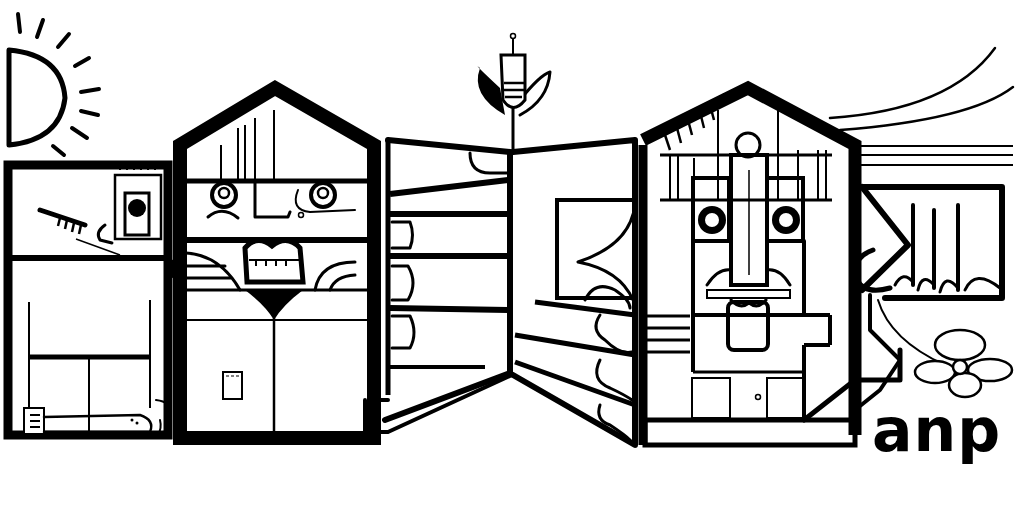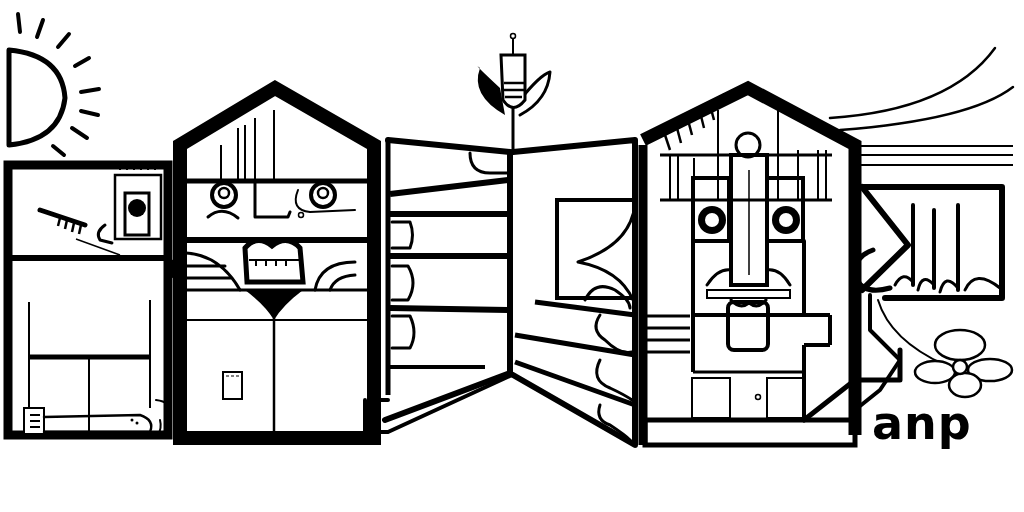--- a/index.html
+++ b/index.html
@@ -1,20 +1,20 @@
 <!DOCTYPE html>
 <html><head>
 <meta charset="utf-8">
 <style>
   html, body { margin: 0; padding: 0; background: #ffffff; }
   body { width: 1024px; height: 512px; overflow: hidden; position: relative; font-family: "DejaVu Sans", sans-serif; }
   #art { position: absolute; left: 0; top: 0; width: 1024px; height: 512px; }
   .logo-text {
     position: absolute; left: 872px; top: 400px;
-    font-family: "DejaVu Sans", sans-serif; font-size: 46px; font-weight: bold;
+    font-family: "DejaVu Sans", sans-serif; font-size: 60px; font-weight: bold;
     color: #000; letter-spacing: 1px; line-height: 1;
   }
   .k { fill: none; stroke: #000; stroke-linecap: round; stroke-linejoin: round; }
 </style>
 </head>
 <body>
 
 <svg id="art" viewBox="0 0 1024 512" xmlns="http://www.w3.org/2000/svg">
 
   <g>

